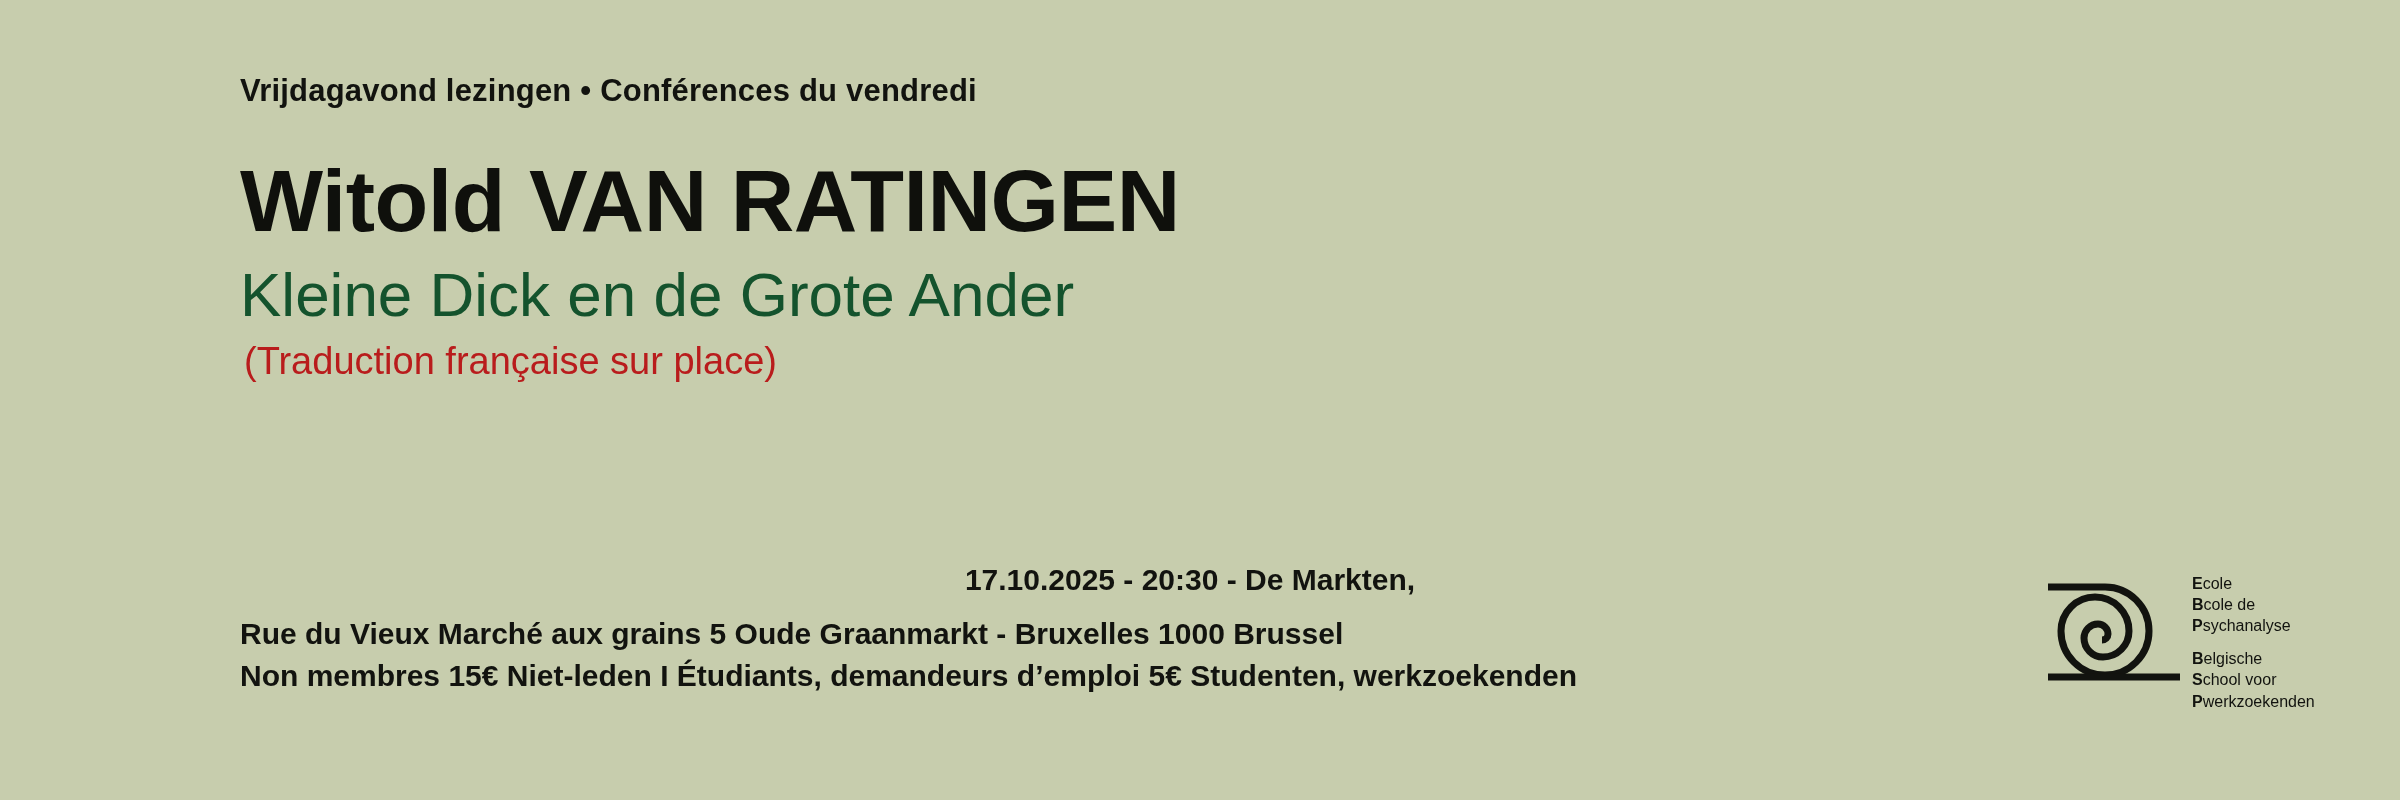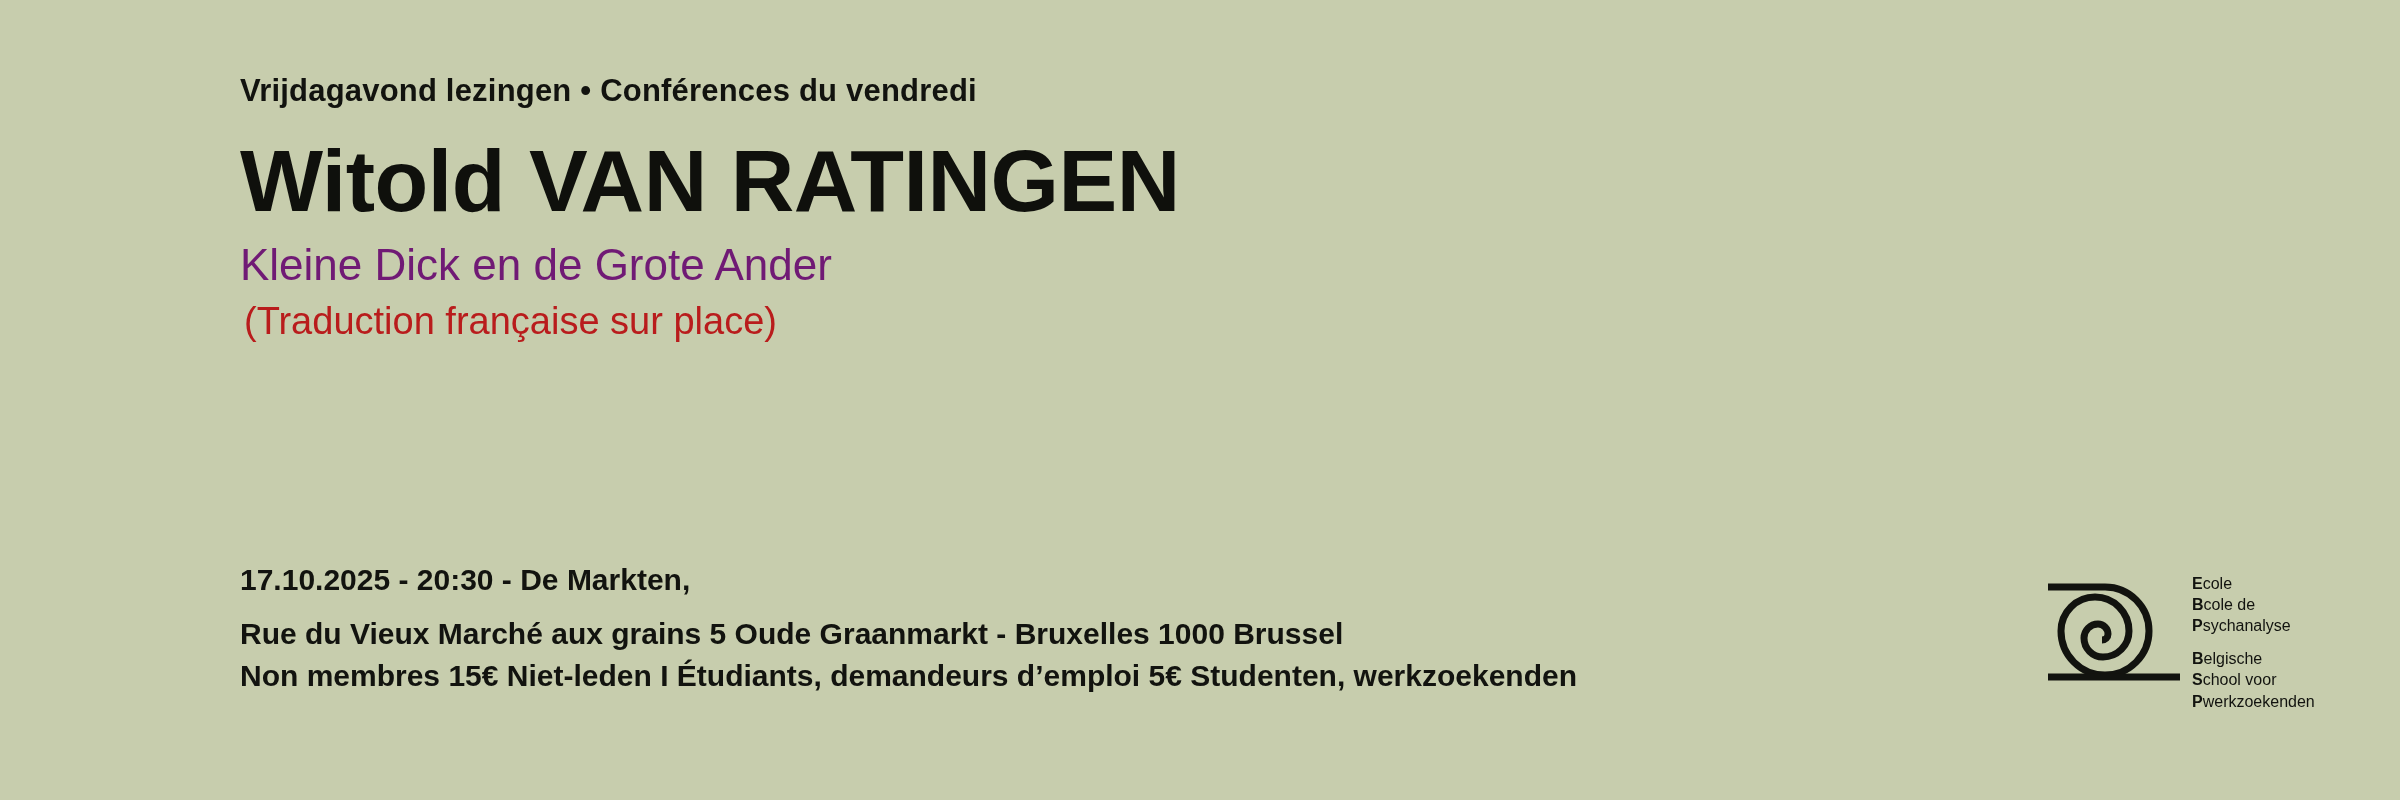--- a/index.html
+++ b/index.html
@@ -25,56 +25,57 @@
     position: absolute;
     left: 240px;
     top: 72px;
     width: 1900px;
   }
   .kicker {
     font-size: 31px;
     font-weight: bold;
     letter-spacing: 0.2px;
     line-height: 1.2;
-    margin: 0 0 26px 0;
+    margin: 0 0 46px 0;
     color: #12130f;
   }
   .speaker {
     font-size: 88px;
     font-weight: bold;
     letter-spacing: -0.5px;
     line-height: 1.05;
     margin: 8px 0 12px 0;
     color: #0f100c;
   }
   .talk-title {
-    font-size: 44px;
+    font-size: 62px;
     font-weight: 400;
     line-height: 1.12;
     margin: 5px 0 10px 0;
-    color: #701a75;
+    color: #14532d;
   }
   .translation {
     font-size: 38px;
     font-weight: 400;
     line-height: 1.2;
     margin: 0 0 0 4px;
     color: #b91c1c;
   }
   .details {
     position: absolute;
     left: 240px;
     top: 560px;
     width: 1900px;
   }
   .details-when {
     font-size: 30px;
     font-weight: bold;
     line-height: 1.35;
     margin: 0 0 12px 0;
+    text-align: center;
   }
   .details-line {
     font-size: 30px;
     font-weight: 700;
     line-height: 1.4;
     margin: 0;
   }
   .logo-block {
     position: absolute;
     left: 2045px;

